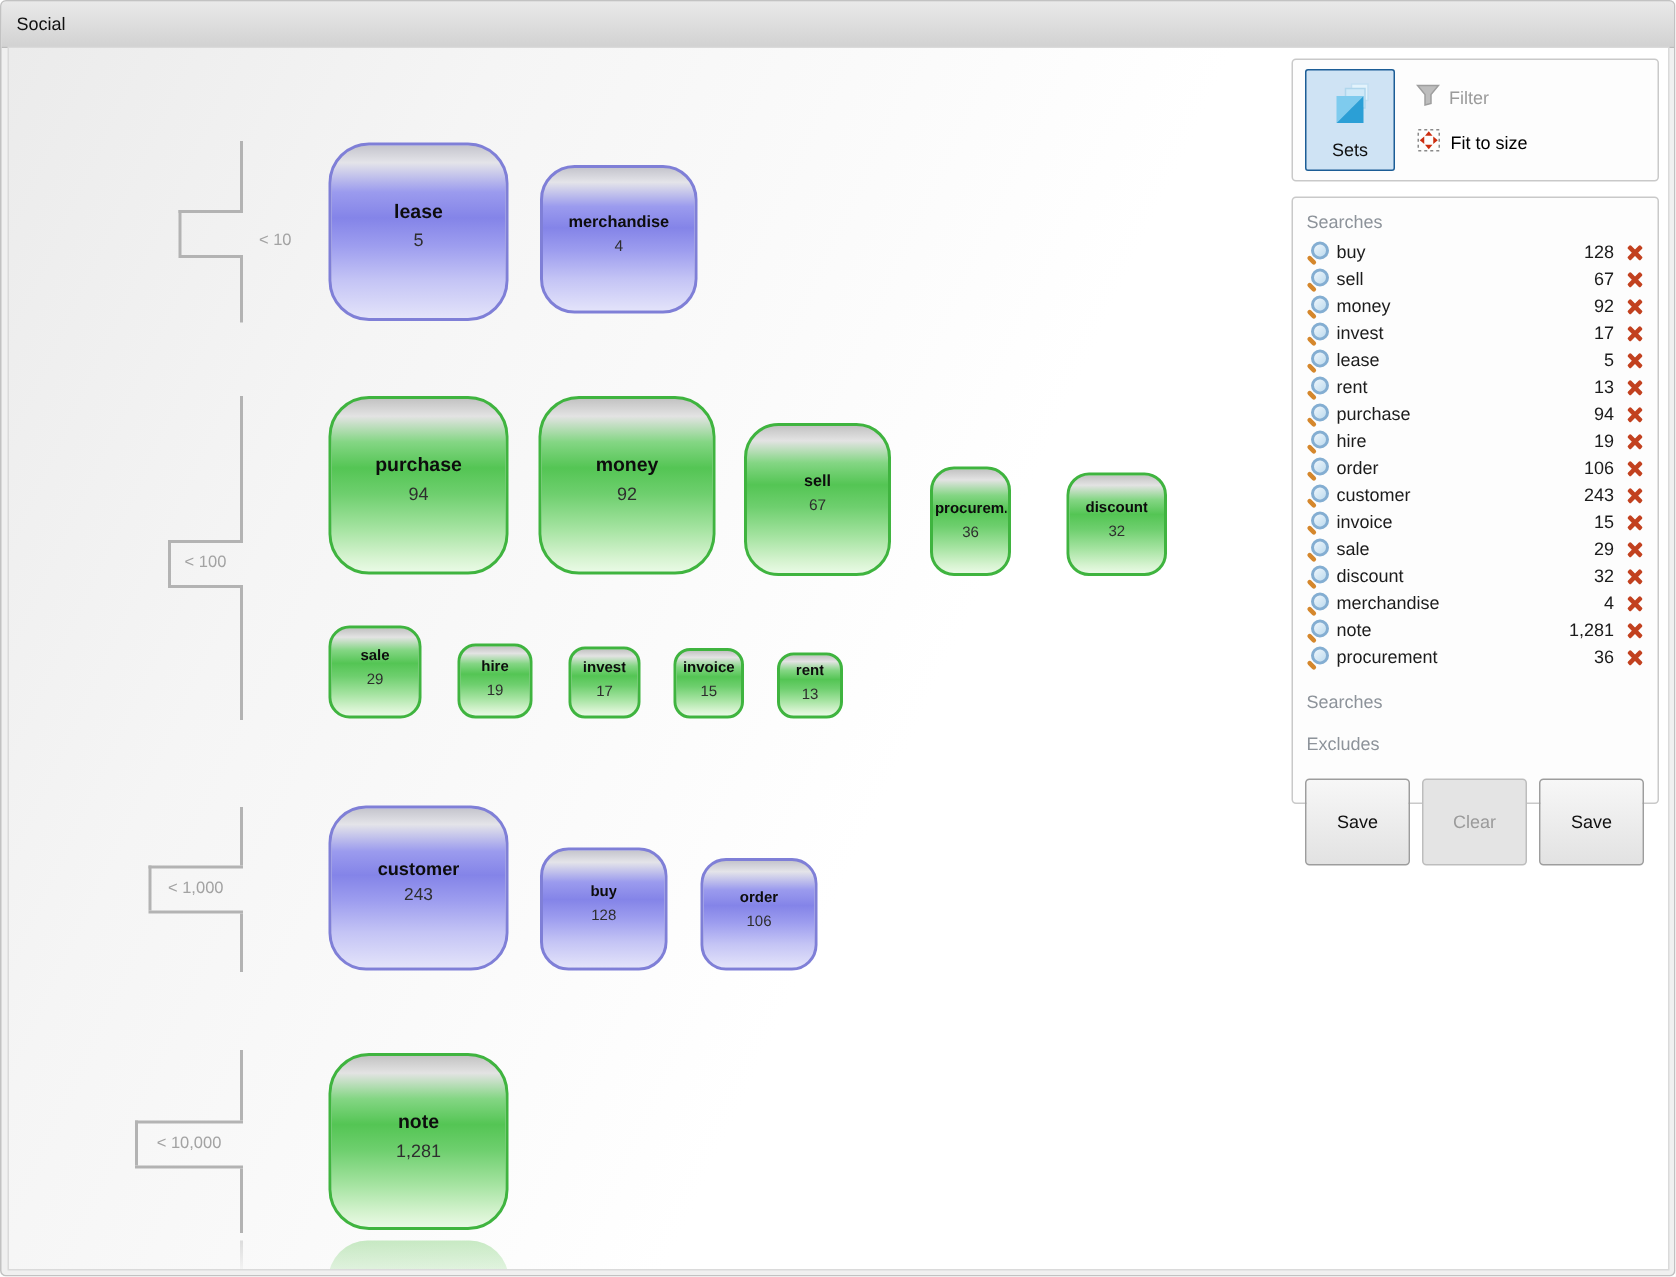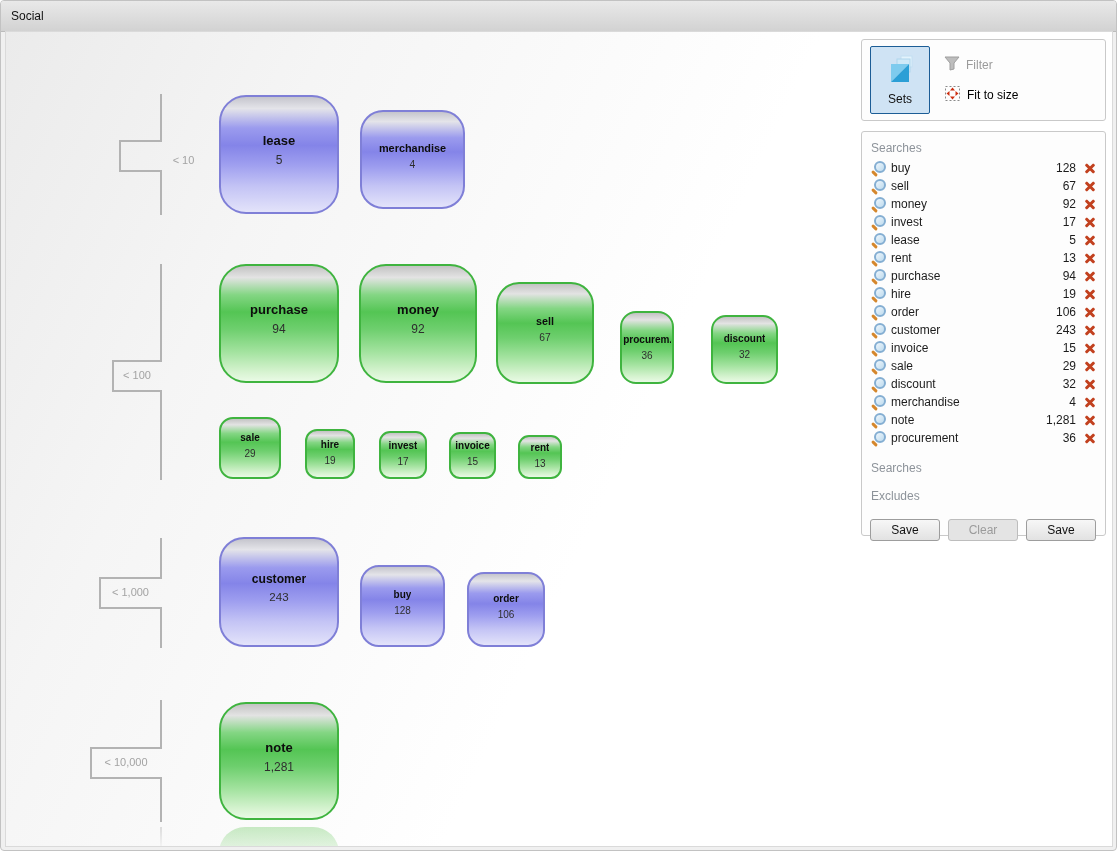--- a/index.html
+++ b/index.html
@@ -59,21 +59,21 @@
                border-radius:50%;background:linear-gradient(135deg,#eef6fc,#bedbee);}
   .mag::after{content:"";position:absolute;left:0;bottom:1px;width:7px;height:3px;background:#d5872c;
               border-radius:2px;transform:rotate(45deg);}
   .xicon{position:relative;width:12px;height:12px;display:inline-block;flex:none;cursor:pointer;}
   .xicon::before,.xicon::after{content:"";position:absolute;left:0;top:5px;width:12px;height:3px;
               background:#c2411f;border-radius:1px;}
   .xicon::before{transform:rotate(45deg);}
   .xicon::after{transform:rotate(-45deg);}
   .section-gap{margin-top:14px;}
   .btn-row{display:flex;justify-content:flex-end;gap:8px;margin-top:16px;}
-  .btn{min-width:52px;padding:3px 8px;font-size:12px;text-align:center;color:#111;cursor:pointer;
+  .btn{min-width:52px;padding:21px 8px;font-size:12px;text-align:center;color:#111;cursor:pointer;
        background:linear-gradient(#f7f7f7,#e2e2e2);border:1px solid #9d9d9d;border-radius:3px;}
   .btn.disabled{color:#9b9b9b;background:#e4e4e4;border-color:#bdbdbd;cursor:default;}
 </style>
 </head>
 <body>
 
 <div class="window">
 
   <div class="topbar">
     <span class="results-label">Social</span>

